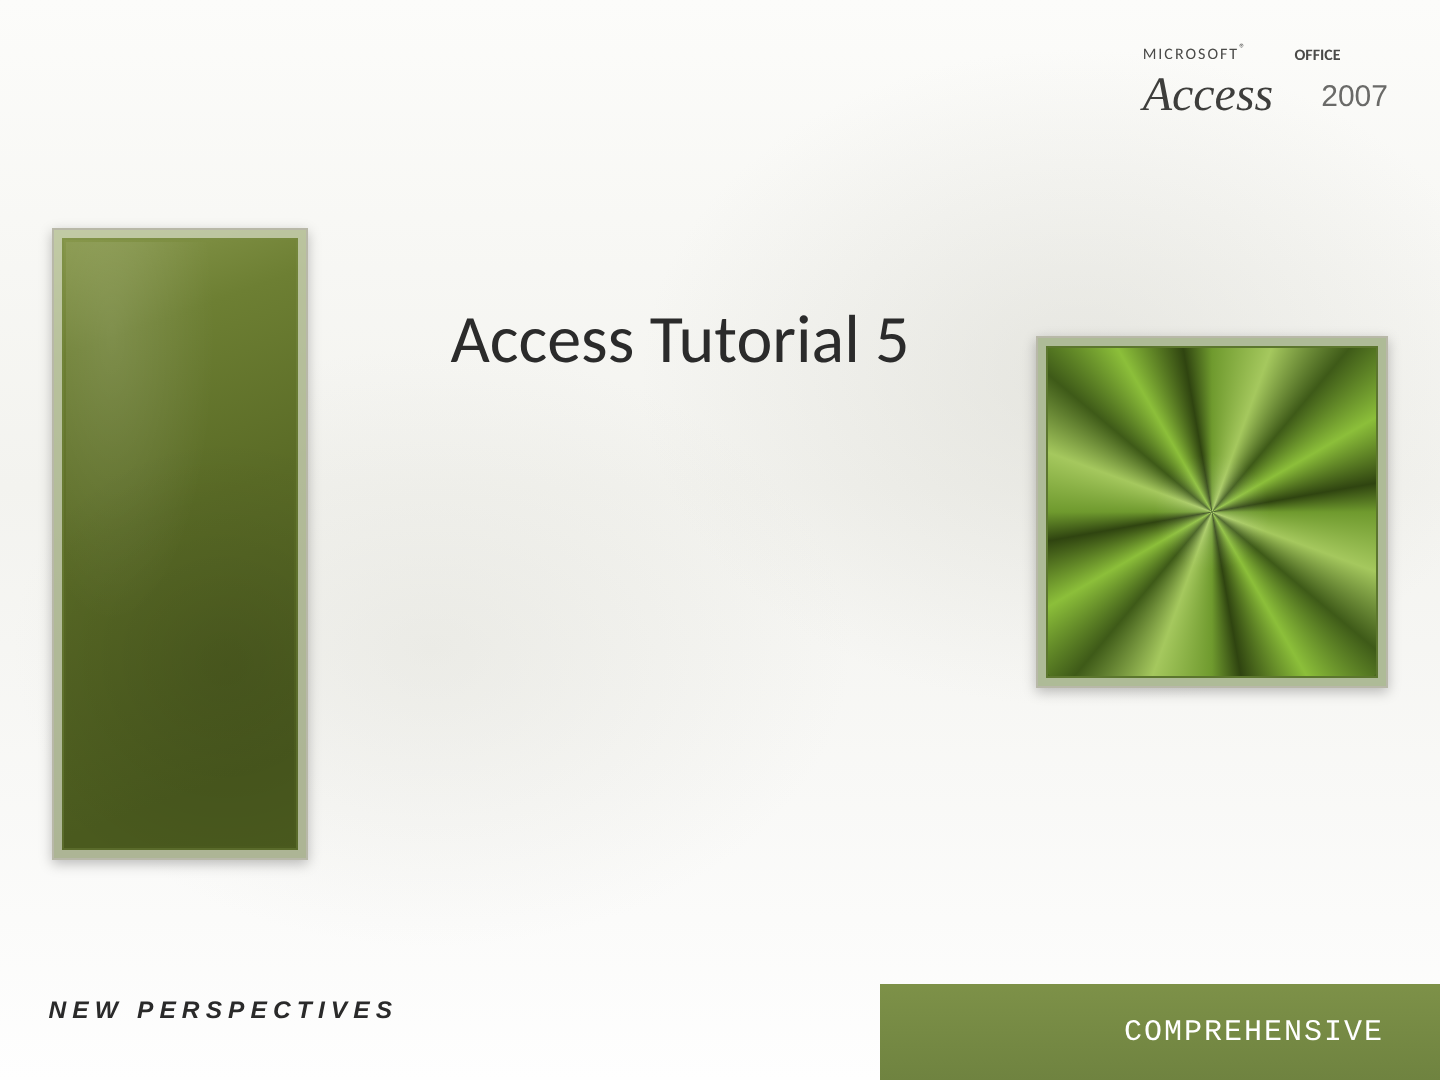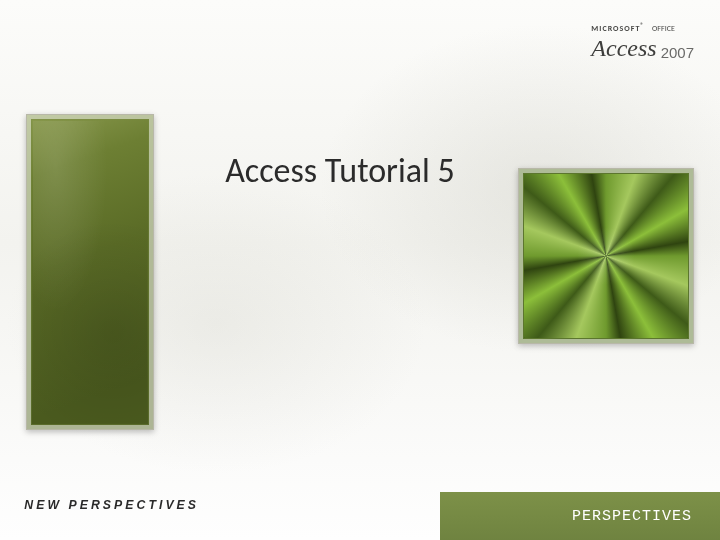--- a/index.html
+++ b/index.html
@@ -25,37 +25,37 @@
     position: absolute;
     top: 18px;
     right: 26px;
     text-align: left;
     color: #4a4a48;
     line-height: 1;
   }
   .brand .ms {
     font-size: 8px;
     letter-spacing: 1px;
-    font-weight: bold;
+    font-weight: normal;
     display: inline-block;
   }
   .brand .ms .reg {
     font-size: 6px;
     vertical-align: super;
   }
   .brand .office {
     font-size: 8px;
-    font-weight: normal;
+    font-weight: bold;
     display: inline-block;
-    margin-left: 4px;
+    margin-left: 20px;
   }
   .brand .access-row {
     display: flex;
-    align-items: flex-end;
-    gap: 4px;
+    align-items: center;
+    gap: 24px;
     margin-top: 2px;
   }
   .brand .access {
     font-size: 24px;
     font-style: italic;
     font-family: Georgia, "Times New Roman", serif;
     font-weight: 500;
     color: #3e3e3c;
   }
   .brand .year {
@@ -194,14 +194,14 @@
   <div class="kaleido"></div>
 </div>
 
 <div class="title-block">
   <h1>Access Tutorial 5</h1>
 </div>
 
 <div class="new-perspectives">NEW PERSPECTIVES</div>
 
 <div class="comp-bar">
-  <span>PERSPECTIVES</span>
+  <span>COMPREHENSIVE</span>
 </div>
 
 </body></html>

